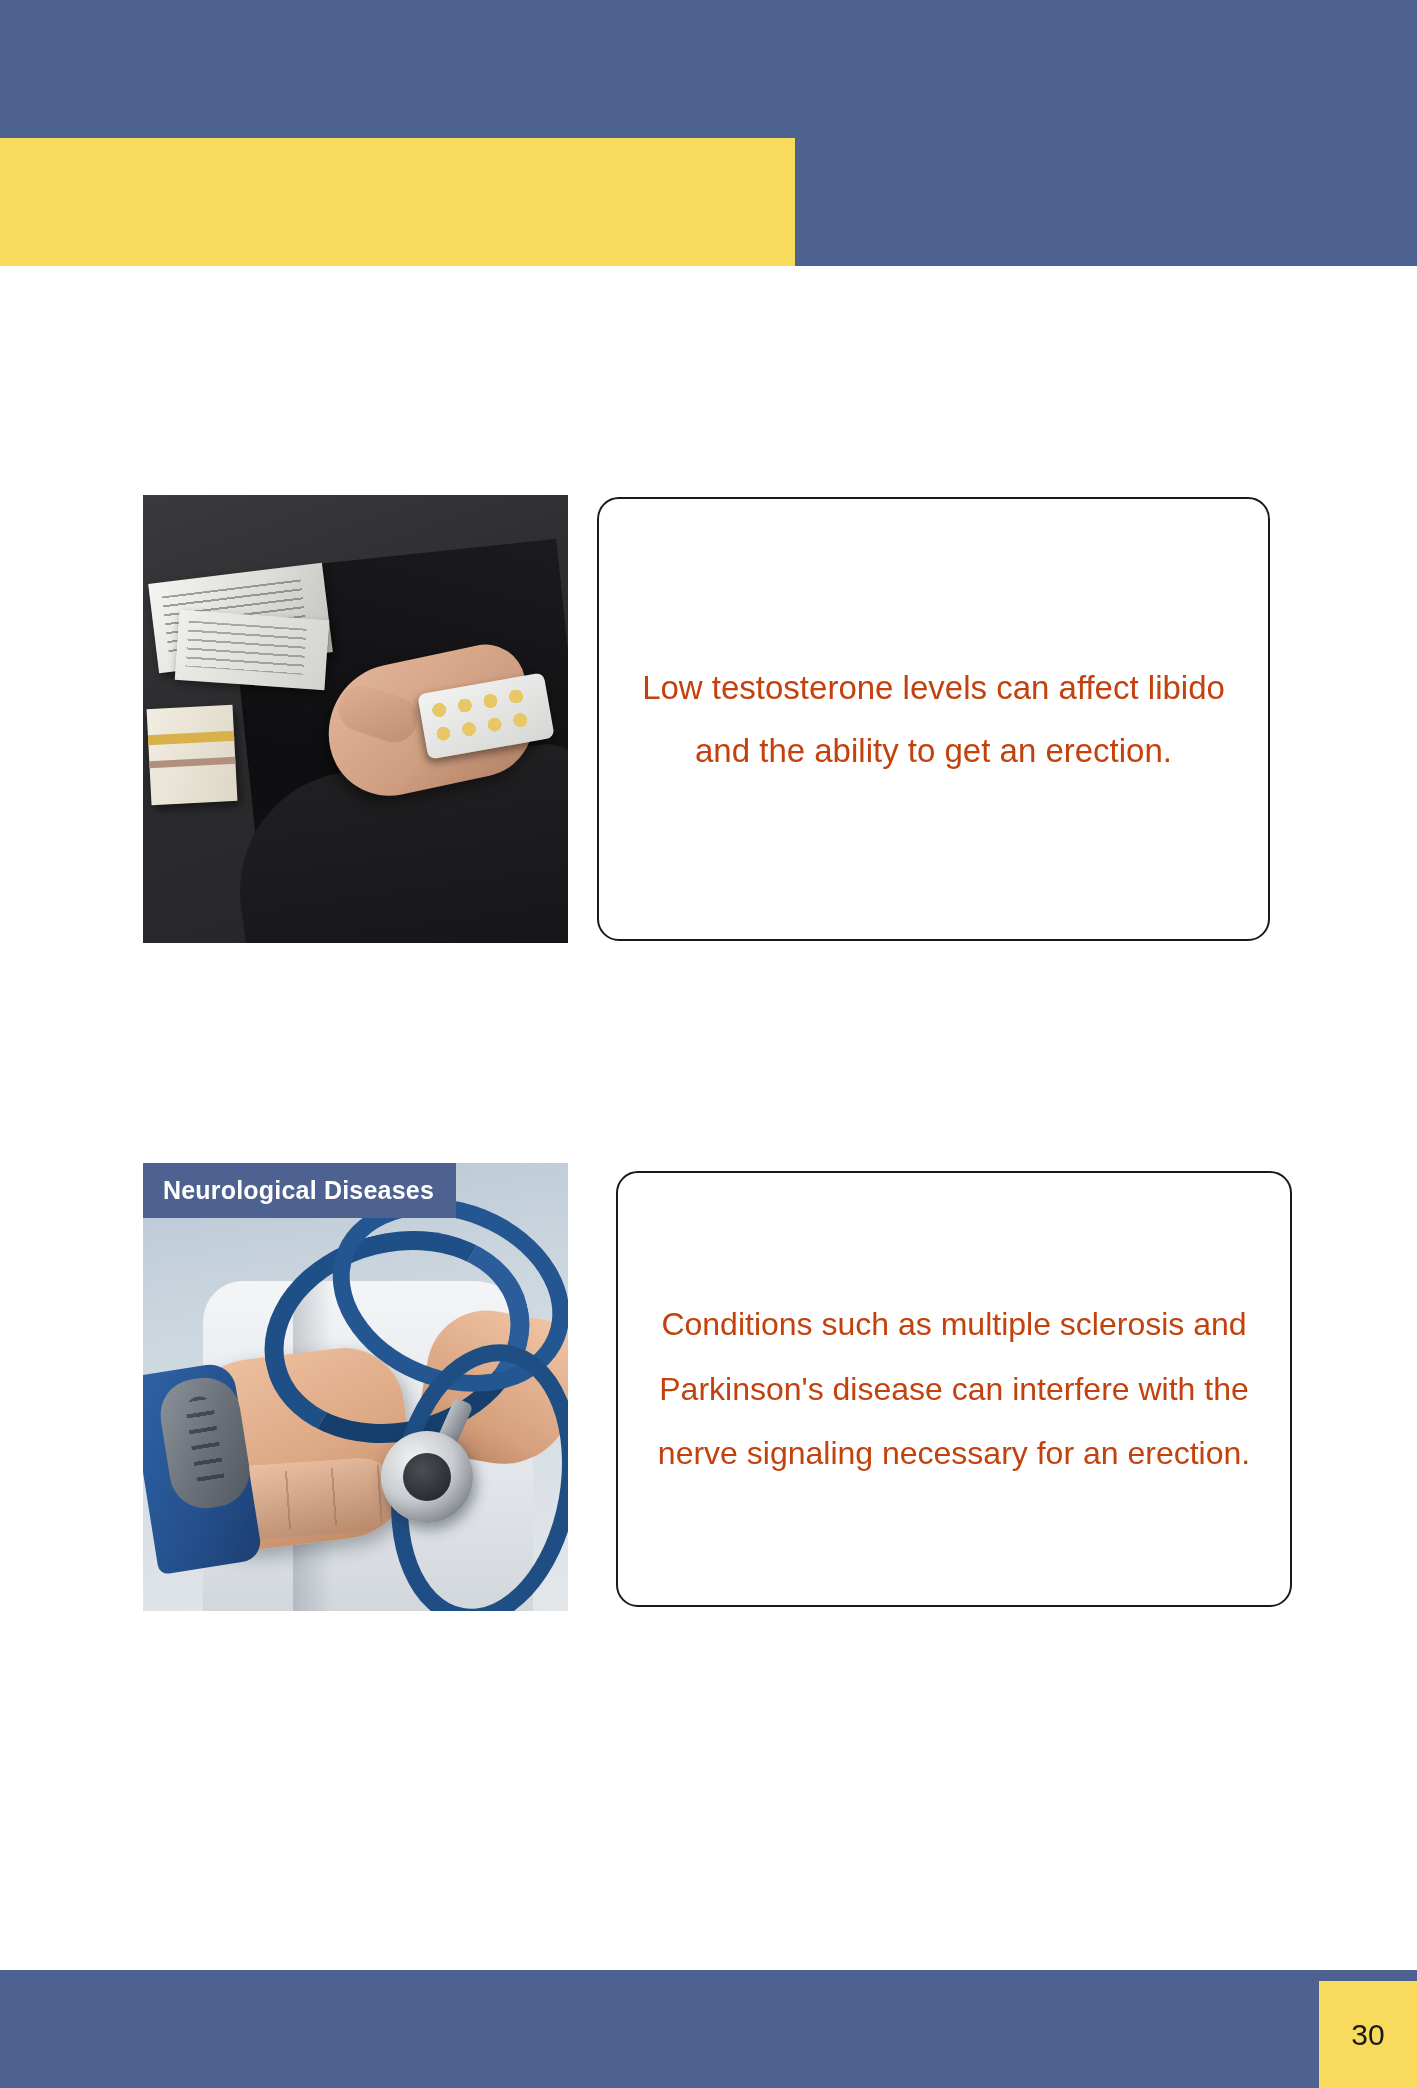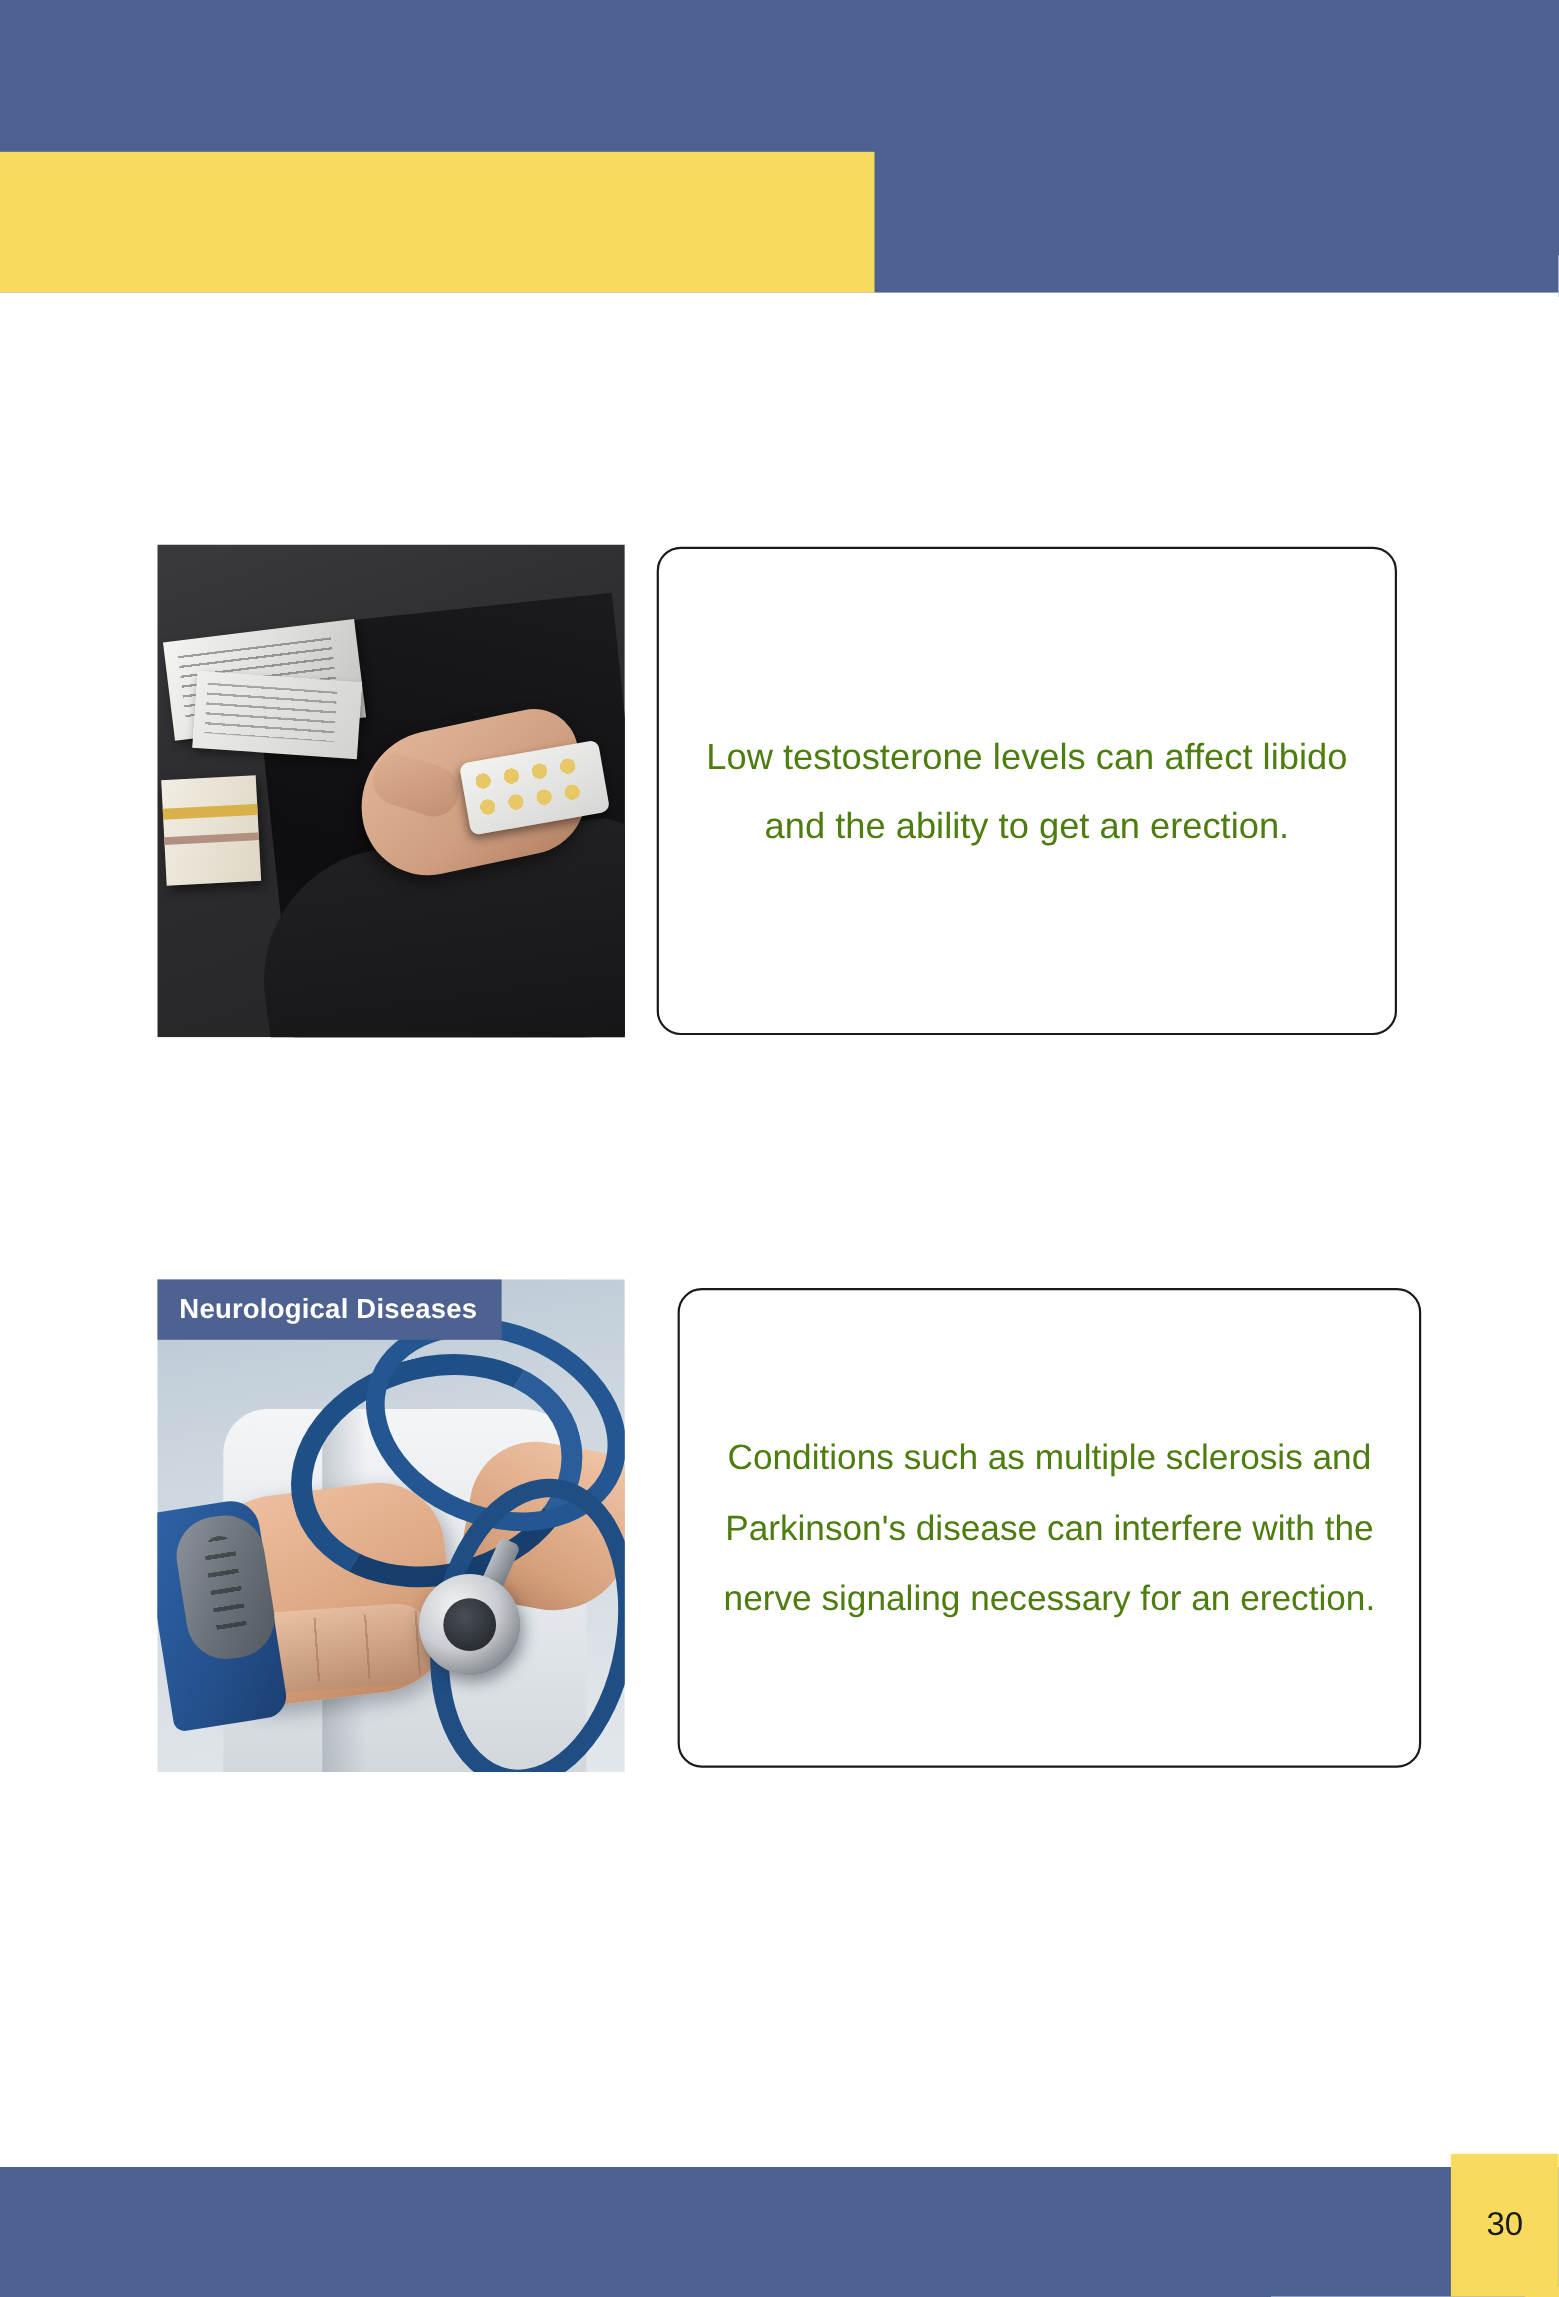--- a/index.html
+++ b/index.html
@@ -48,21 +48,21 @@
     left: 0;
     width: 1417px;
     height: 118px;
     background: #4d6290;
   }
   .page-number-box {
     position: absolute;
     bottom: 0;
     right: 0;
     width: 98px;
-    height: 130px;
+    height: 107px;
     background: #f8db5c;
     display: flex;
     align-items: center;
     justify-content: center;
   }
   .page-number-box span {
     font-size: 30px;
     color: #1a1a1a;
     font-family: "Liberation Sans", sans-serif;
   }
@@ -417,21 +417,21 @@
     left: 603px;
     top: 8px;
     width: 676px;
     height: 436px;
     padding: 26px 30px;
     margin-left: 13px;
   }
   .callout p {
     margin: 0;
     text-align: center;
-    color: #4d7c0f;
+    color: #c2410c;
     font-size: 33px;
     line-height: 1.92;
     font-family: "Liberation Sans", sans-serif;
   }
   .callout-2 p {
     font-size: 32px;
     line-height: 2.03;
   }
 </style>
 </head>

